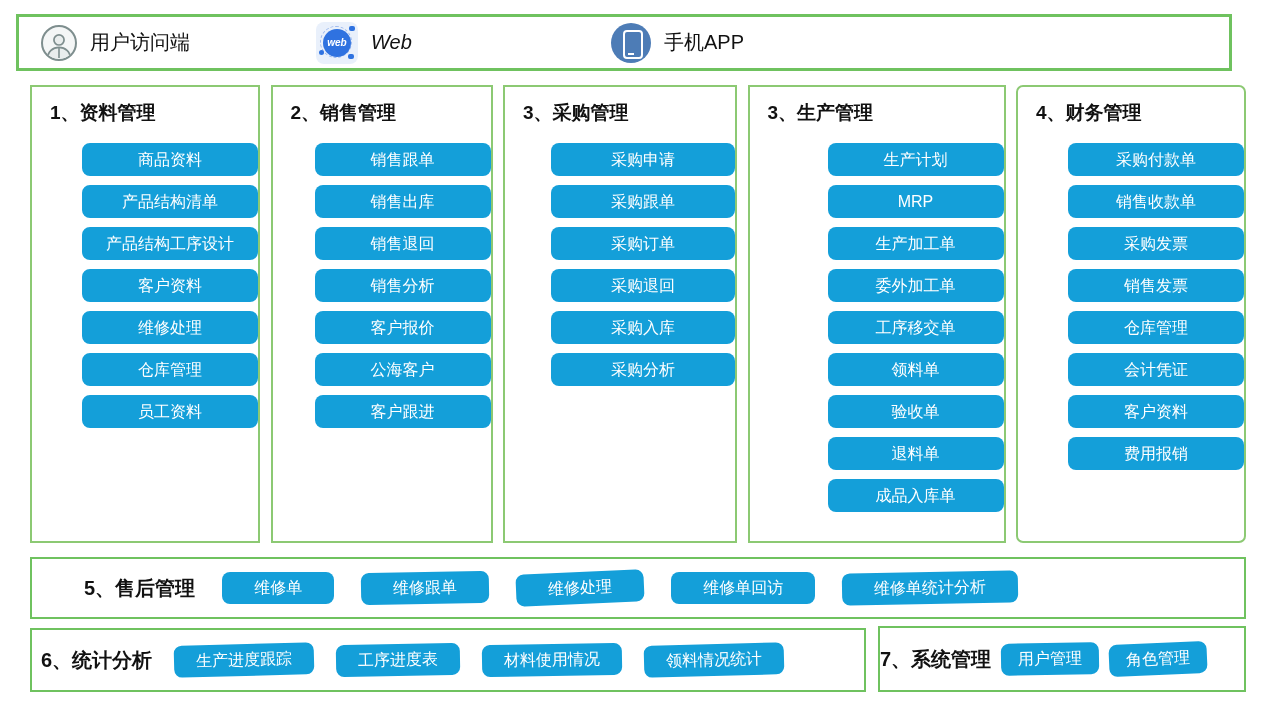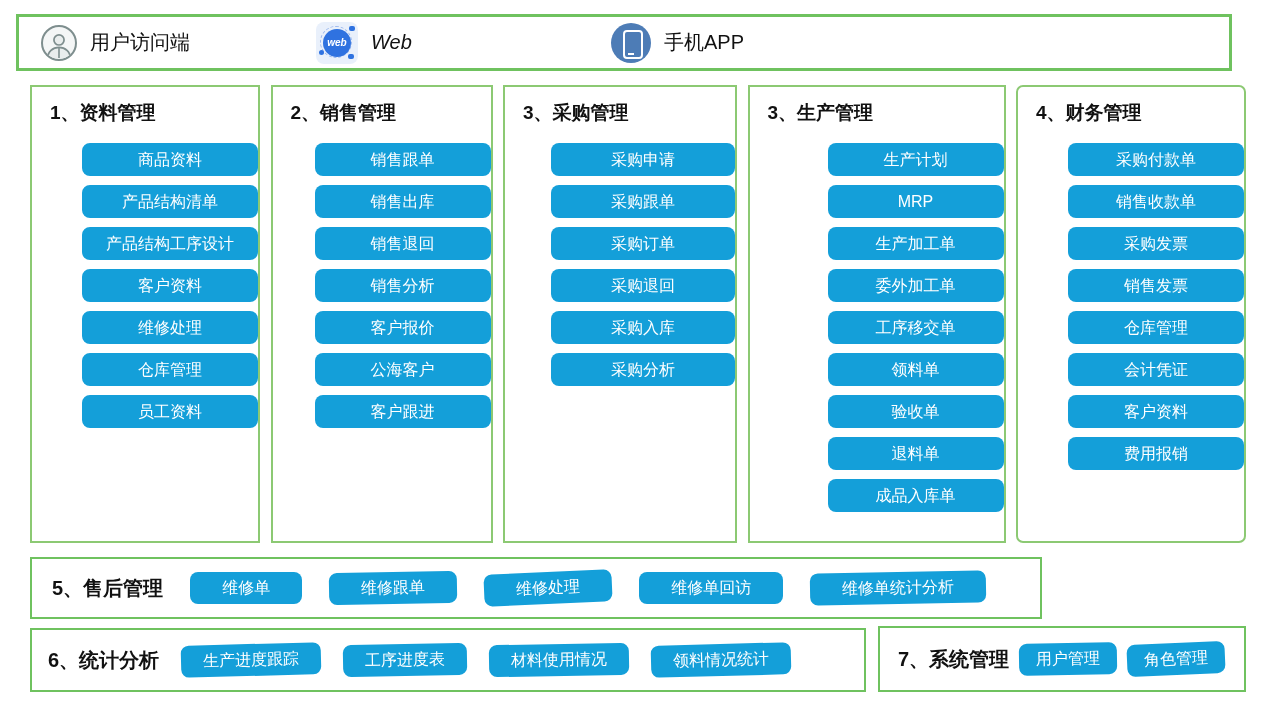--- a/index.html
+++ b/index.html
@@ -56,27 +56,27 @@
   .btns{margin-top:17px;display:flex;flex-direction:column;align-items:flex-end;gap:9px;}
   .chip{
     background:var(--blue);color:#fff;border-radius:8px;height:33px;line-height:33px;
     font-size:16px;text-align:center;cursor:pointer;
   }
   .col .chip{width:176px;}
   .col-3 .chip{width:184px;}
 
   
   .row{position:absolute;border:2.5px solid var(--green-row);background:#fff;display:flex;align-items:center;}
-  .row-5{left:30px;top:557px;width:1012px;height:62px;}
+  .row-5{left:30px;top:557px;width:1216px;height:62px;padding-left:32px;}
   .row-6{left:30px;top:628px;width:836px;height:64px;}
   .row-7{left:878px;top:626px;width:368px;height:66px;}
   .row-title{font-size:20px;font-weight:bold;color:#111;white-space:nowrap;}
   .row-5 .row-title{margin-left:20px;}
-  .row-6 .row-title{margin-left:16px;}
-  .row-7 .row-title{margin-left:18px;}
+  .row-6 .row-title{margin-left:9px;}
+  .row-7 .row-title{}
   .row .chip{height:32px;line-height:32px;}
   .row-5 .chip{padding:0 32px;margin-left:27px;}
   .row-6 .chip{padding:0 22px;margin-left:22px;}
   .row-7 .chip{padding:0 17px;margin-left:10px;}
   .t1{transform:rotate(-1deg);}
   .t15{transform:rotate(-1.5deg);}
   .t25{transform:rotate(-2.5deg);}
 </style>
 </head>
 <body>

